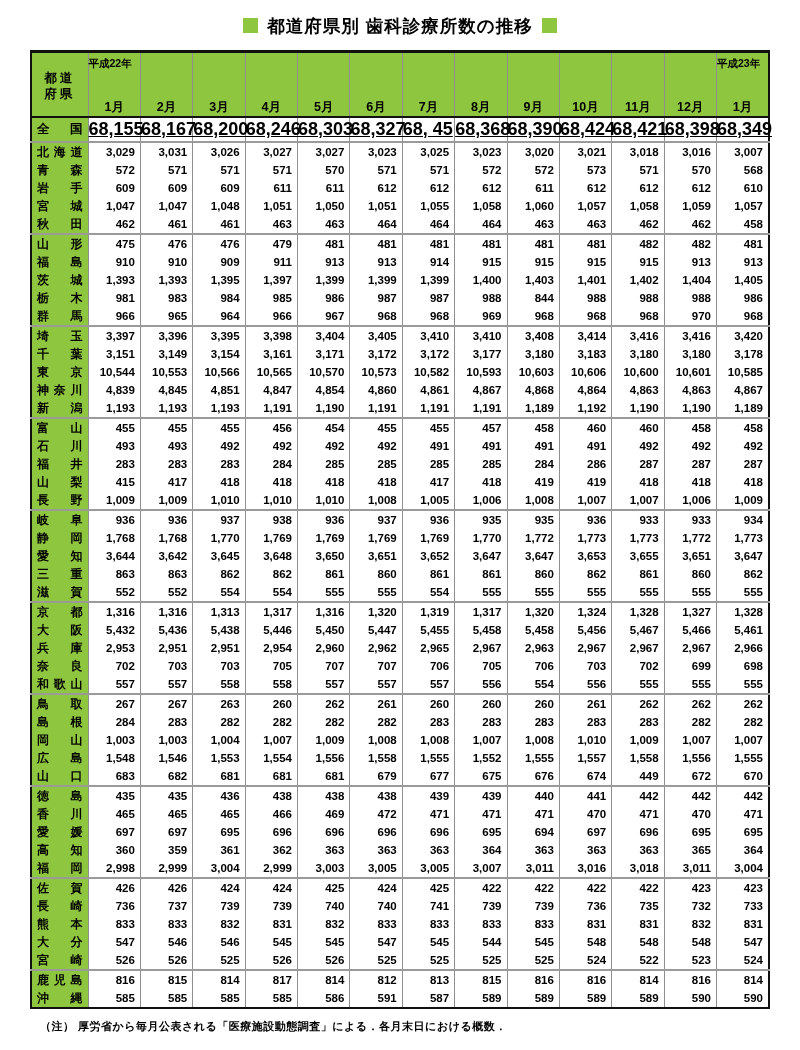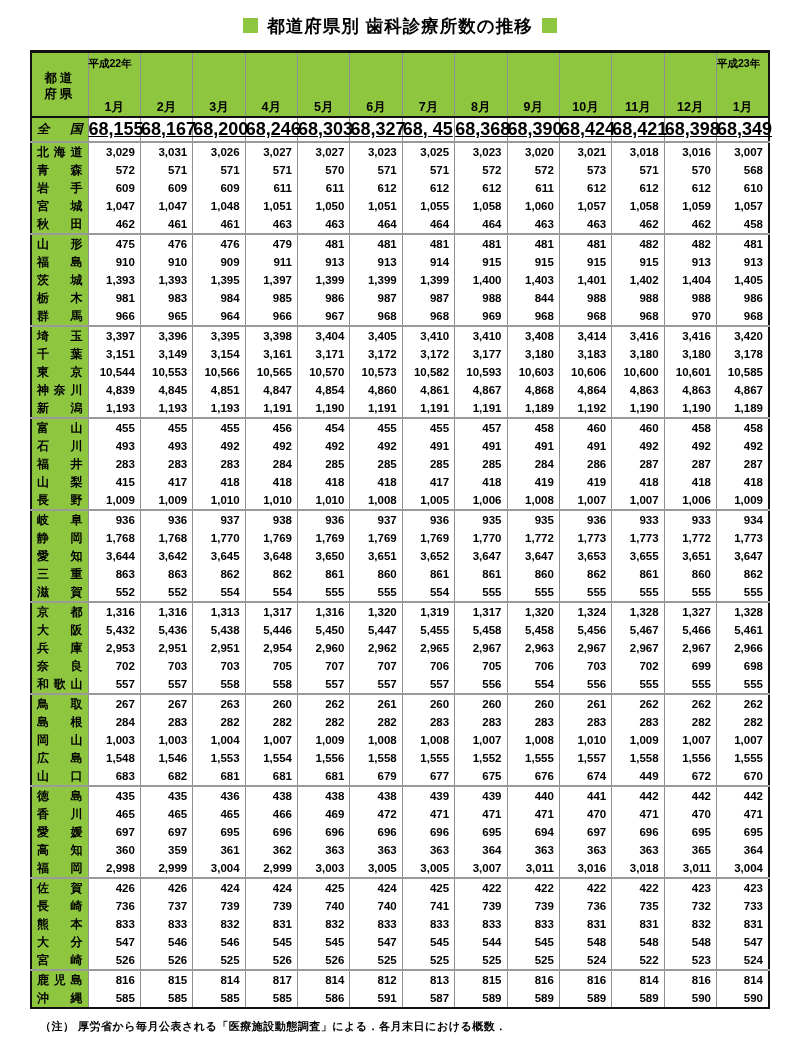--- a/index.html
+++ b/index.html
@@ -66,21 +66,21 @@
   }
   td.val{
     text-align:right;
     padding-right:5px;
     font-size:11.5px;
     height:18px;
     line-height:18px;
     white-space:nowrap;
   }
   tbody.total td.val{height:23px;line-height:23px;font-size:18px;text-decoration:underline;}
-  tbody.total th.rlabel{font-size:12.5px;font-style:italic;}
+  tbody.total th.rlabel{font-size:12.5px;}
   tbody.grp{border-top:2px solid var(--sep);margin-top:48px;}
   .footnote{
     margin:10px 0 0 40px;
     font-size:11px;
     letter-spacing:0.5px;
   }
 </style>
 </head>
 <body>
 

